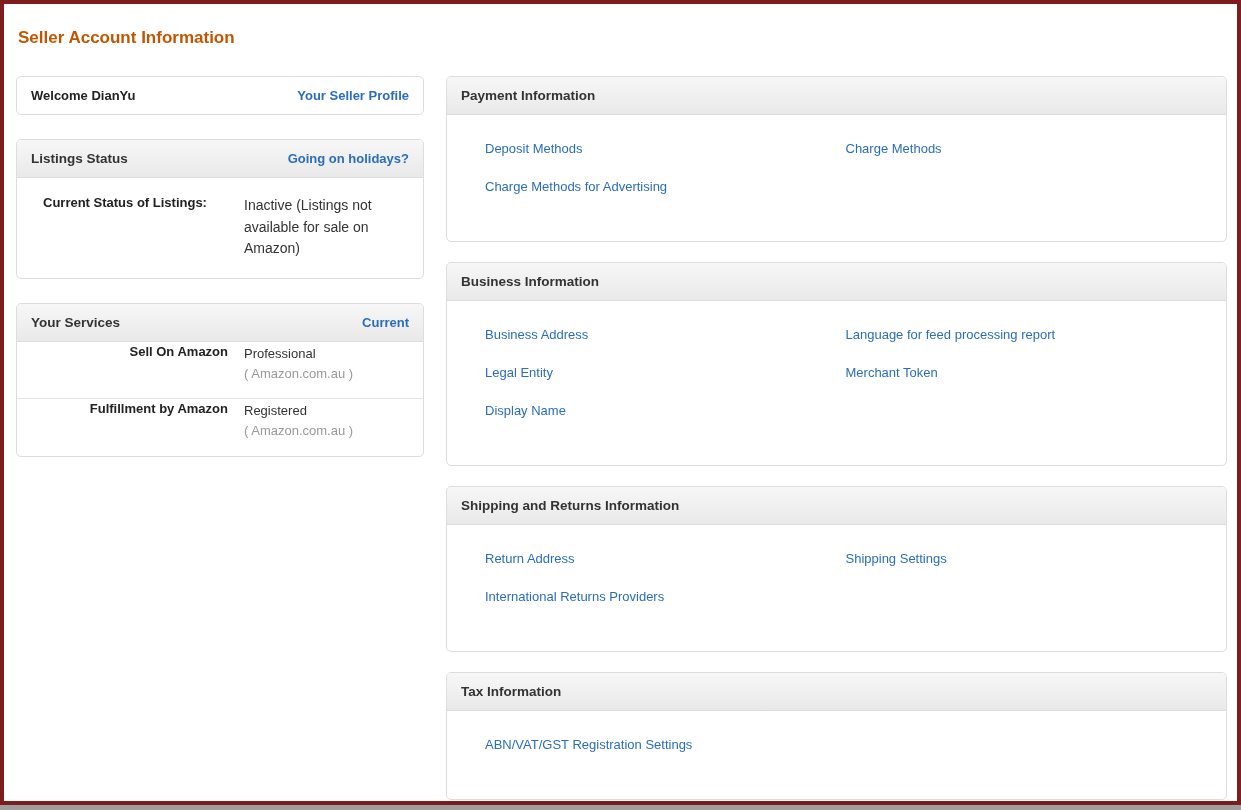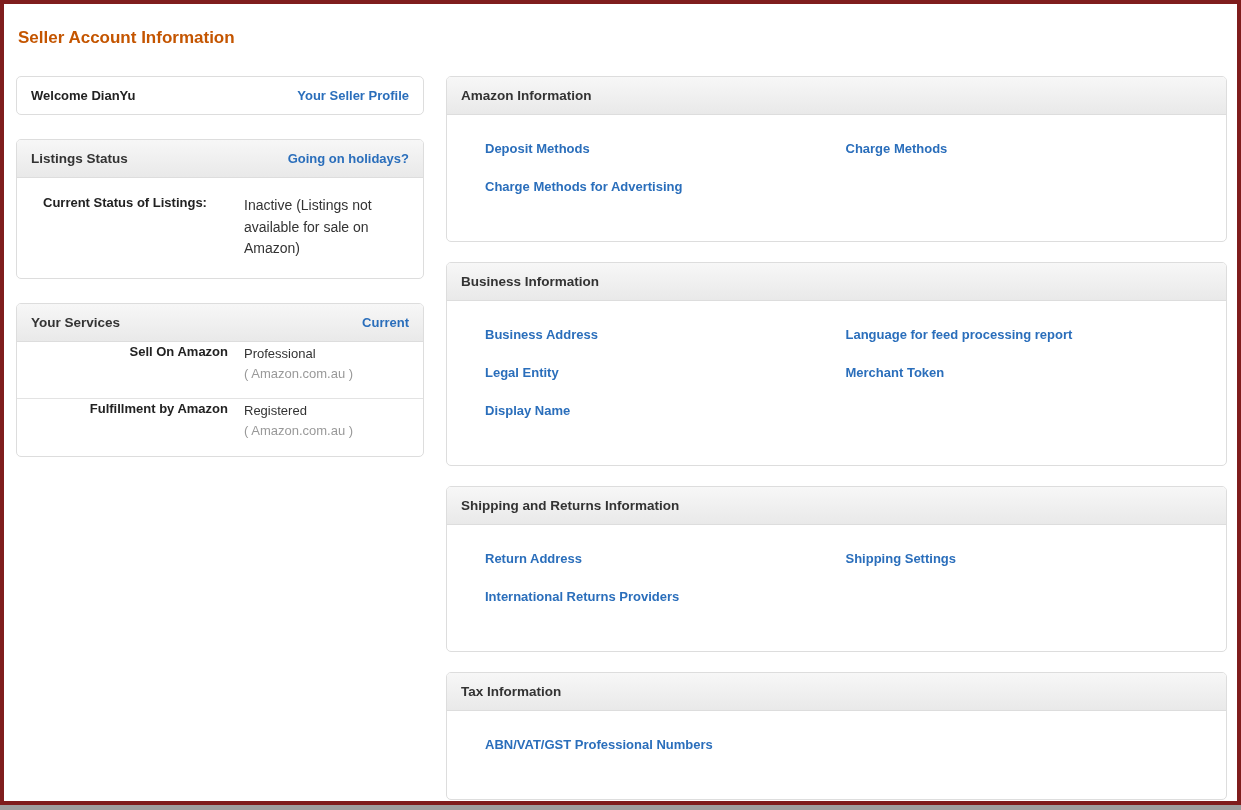--- a/index.html
+++ b/index.html
@@ -123,21 +123,21 @@
     line-height: 1.55;
   }
   .service-detail { color: #999; }
   
   .section-body {
     display: grid;
     grid-template-columns: 1fr 1fr;
     row-gap: 21px;
     padding: 25px 20px 46px 38px;
   }
-  .section-body a.lnk { line-height: 17px; font-weight: bold; }
+  .section-body a.lnk { line-height: 17px; }
   .cell-empty { min-height: 1px; }
 </style>
 </head>
 <body>
 
 <div class="screen">
   <div class="window">
     <div class="page">
 
       <div class="page-title">Seller Account Information</div>
@@ -184,21 +184,21 @@
               </div>
             </div>
           </div>
 
         </div>
 
         <div class="right-col">
 
           <div class="box">
             <div class="box-header">
-              <span class="hdr-title">Amazon Information</span>
+              <span class="hdr-title">Payment Information</span>
             </div>
             <div class="section-body">
               <a class="lnk">Deposit Methods</a>
               <a class="lnk">Charge Methods</a>
               <a class="lnk">Charge Methods for Advertising</a>
               <span class="cell-empty"></span>
             </div>
           </div>
 
           <div class="box">
@@ -225,21 +225,21 @@
               <a class="lnk">International Returns Providers</a>
               <span class="cell-empty"></span>
             </div>
           </div>
 
           <div class="box">
             <div class="box-header">
               <span class="hdr-title">Tax Information</span>
             </div>
             <div class="section-body">
-              <a class="lnk">ABN/VAT/GST Professional Numbers</a>
+              <a class="lnk">ABN/VAT/GST Registration Settings</a>
               <span class="cell-empty"></span>
             </div>
           </div>
 
         </div>
       </div>
     </div>
   </div>
 </div>
 

